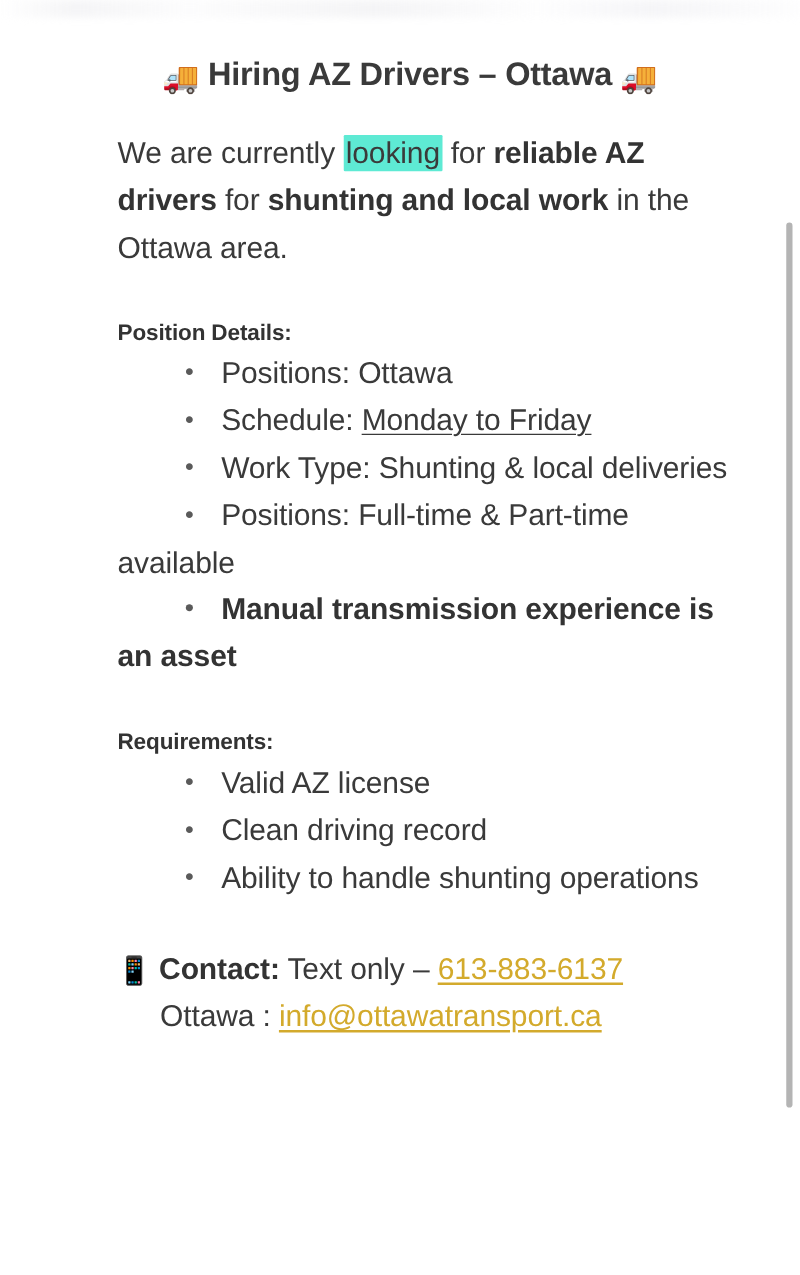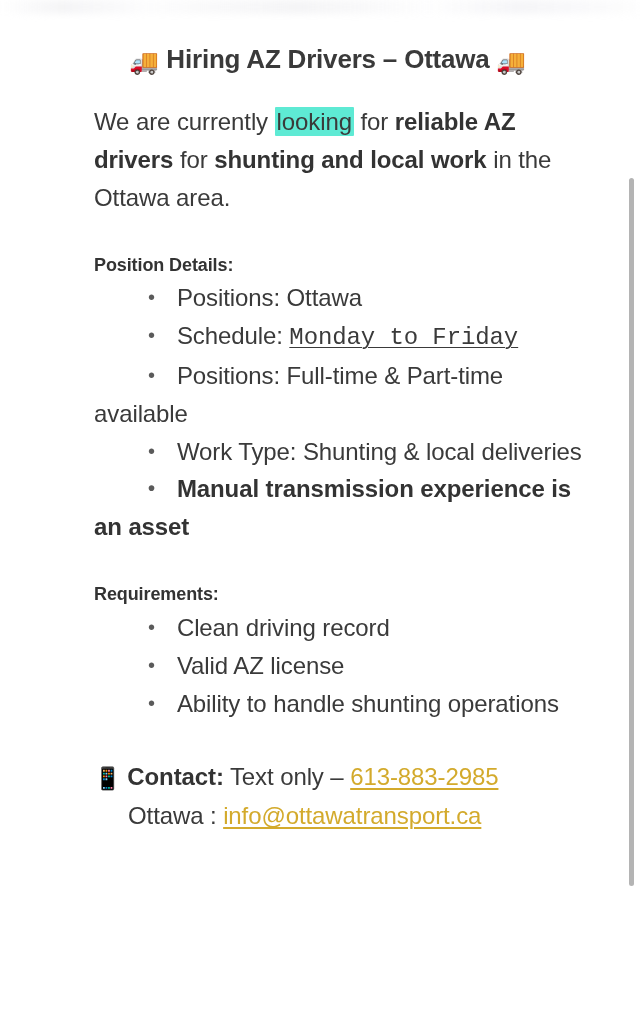--- a/index.html
+++ b/index.html
@@ -68,21 +68,21 @@
   }
 
   .hl {
     background: #5eead4;
     padding: 1px 2px;
     border-radius: 1px;
   }
 
   b, .b { font-weight: 700; color: #333333; }
 
-  .u { text-decoration: underline; text-decoration-thickness: 1px; text-underline-offset: 3px; font-family: Liberation Mono, monospace; }
+  .u { text-decoration: underline; text-decoration-thickness: 1px; text-underline-offset: 3px; }
 
   .section-head {
     margin: 0;
     padding-top: 34px;
     font-size: 18px;
     font-weight: 700;
     color: #333333;
   }
 
   .bullets {
@@ -162,34 +162,34 @@
   </h1>
 
   <div class="body-block">
 
     <p class="para"><span>We are currently </span><span class="hl">looking</span><span> for </span><span class="b">reliable AZ drivers</span><span> for </span><span class="b">shunting and local work</span><span> in the Ottawa area.</span></p>
 
     <p class="section-head">Position Details:</p>
     <ul class="bullets">
       <li><span class="dot">•</span><span class="gap"></span><span>Positions: Ottawa</span></li>
       <li><span class="dot">•</span><span class="gap"></span><span>Schedule: </span><span class="u">Monday to Friday</span></li>
+      <li><span class="dot">•</span><span class="gap"></span><span>Work Type: Shunting &amp; local deliveries</span></li>
       <li><span class="dot">•</span><span class="gap"></span><span>Positions: Full-time &amp; Part-time available</span></li>
-      <li><span class="dot">•</span><span class="gap"></span><span>Work Type: Shunting &amp; local deliveries</span></li>
       <li class="bold"><span class="dot">•</span><span class="gap"></span><span>Manual transmission experience is an asset</span></li>
     </ul>
 
     <p class="section-head">Requirements:</p>
     <ul class="bullets">
+      <li><span class="dot">•</span><span class="gap"></span><span>Valid AZ license</span></li>
       <li><span class="dot">•</span><span class="gap"></span><span>Clean driving record</span></li>
-      <li><span class="dot">•</span><span class="gap"></span><span>Valid AZ license</span></li>
       <li><span class="dot">•</span><span class="gap"></span><span>Ability to handle shunting operations</span></li>
     </ul>
 
     <div class="contact-block">
-      <p class="contact-line"><span class="phone-emoji">📱</span><span class="b">Contact:</span><span> Text only – </span><a class="link">613-883-2985</a></p>
+      <p class="contact-line"><span class="phone-emoji">📱</span><span class="b">Contact:</span><span> Text only – </span><a class="link">613-883-6137</a></p>
       <p class="email-line"><span>Ottawa : </span><a class="link">info@ottawatransport.ca</a></p>
     </div>
 
   </div>
 
   <div class="scrollbar-track">
     <div class="scrollbar-thumb"></div>
   </div>
 
 </div>

